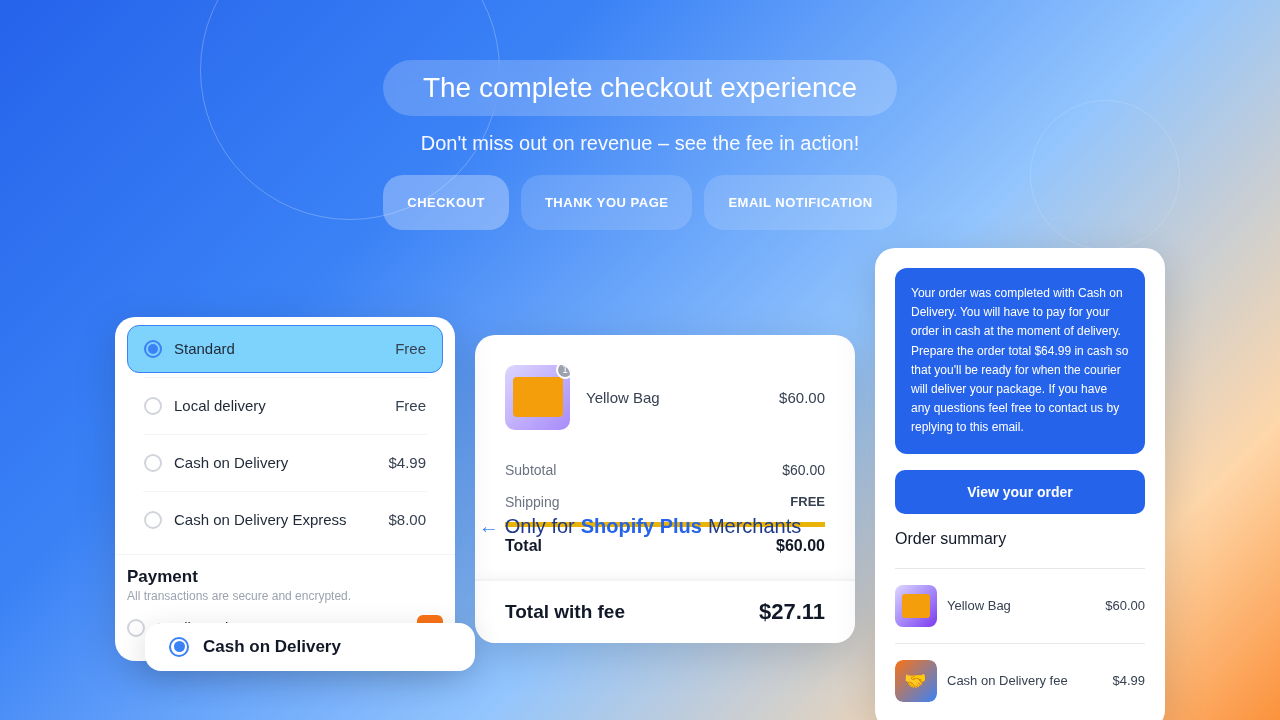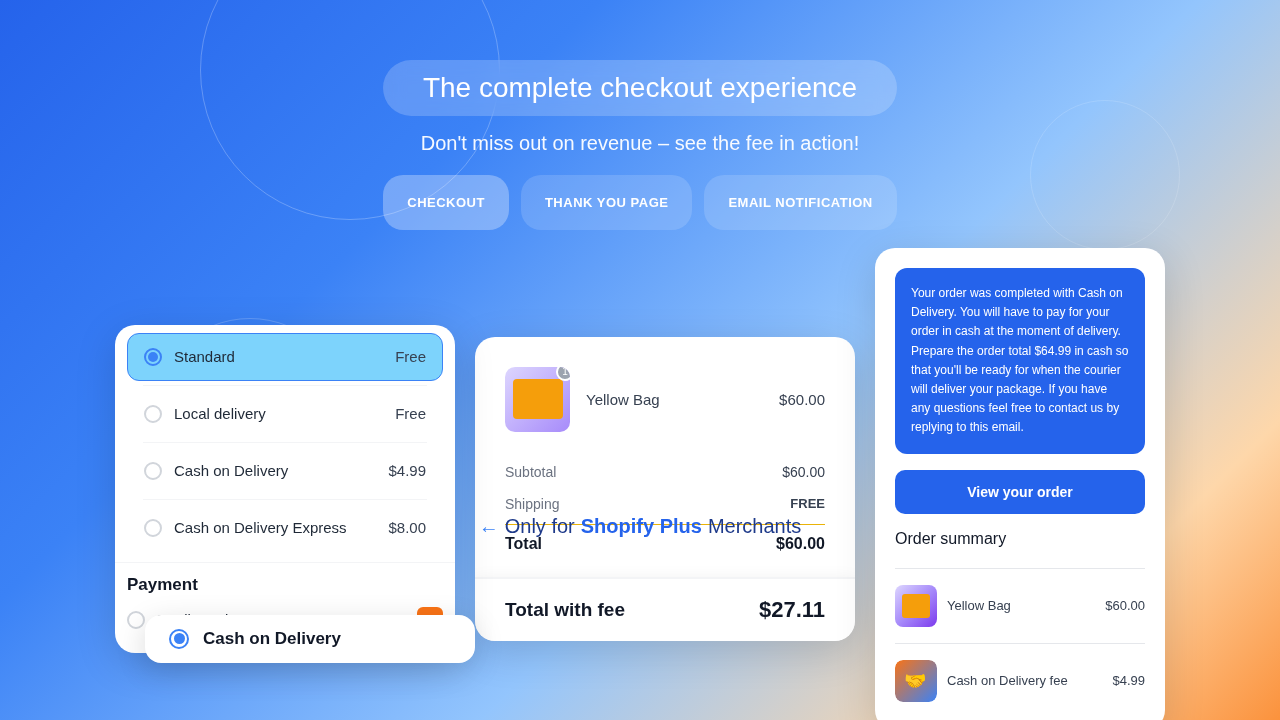--- a/index.html
+++ b/index.html
@@ -299,21 +299,21 @@
     .summary-value.free {
       color: #374151;
       font-weight: 600;
       text-transform: uppercase;
       font-size: 13px;
     }
     .summary-total-row {
       display: flex;
       justify-content: space-between;
       padding: 10px 0 4px;
-      border-top: 1px solid #eab308;
+      border-top: 5px solid #eab308;
       margin-top: 4px;
       align-items: flex-end;
     }
     .summary-total-label {
       font-size: 16px;
       font-weight: 700;
       color: #111827;
     }
     .summary-total-value {
       font-size: 16px;
@@ -523,20 +523,21 @@
               <span class="option-label">Cash on Delivery Express</span>
             </div>
             <span class="option-price">$8.00</span>
           </div>
         </div>
 
         <div class="divider" style="margin: 0;"></div>
 
         <div class="payment-section">
           <div class="payment-title">Payment</div>
+          <div class="payment-subtitle">All transactions are secure and encrypted.</div>
           <div class="credit-card-row">
             <div class="credit-card-left">
               <div class="radio-btn unchecked"></div>
               <span class="option-label">Credit card</span>
             </div>
             <div class="bootstrap-badge">B</div>
           </div>
         </div>
       </div>
 

